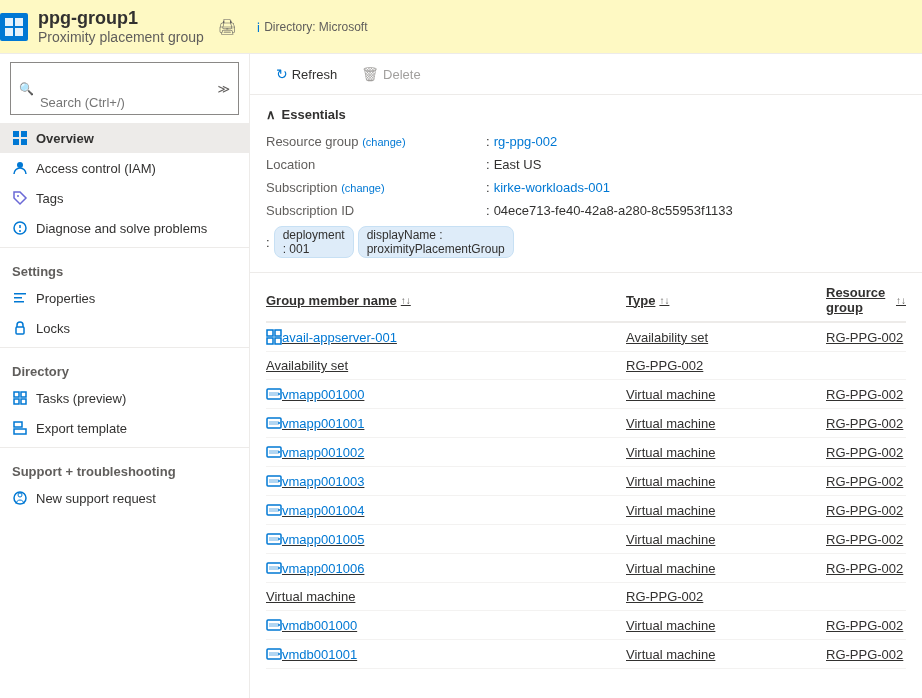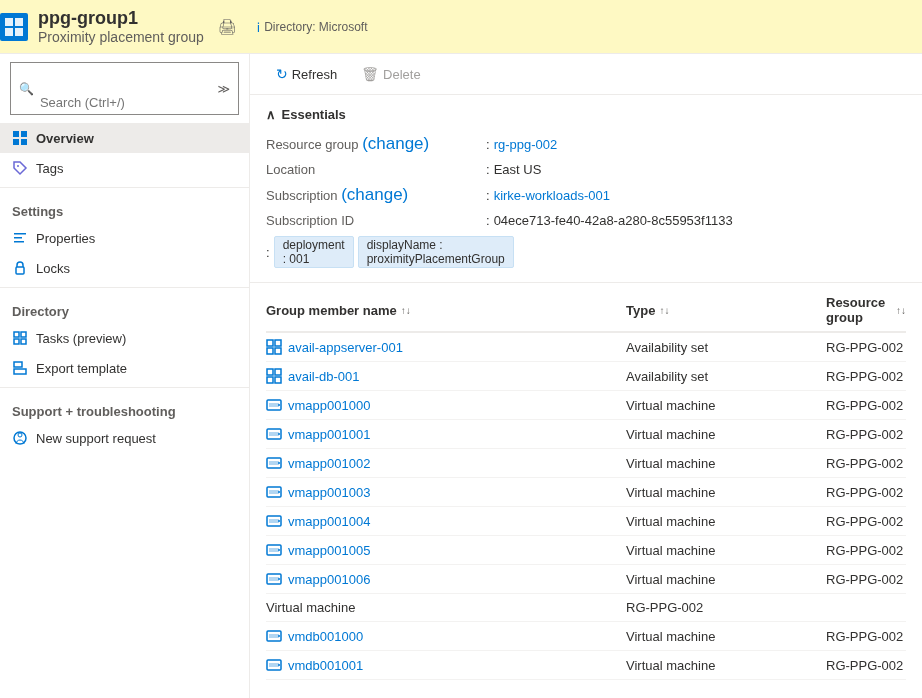--- a/index.html
+++ b/index.html
@@ -41,32 +41,32 @@
     .toolbar-btn.disabled .btn-icon { color: #a19f9d; }
 
     
     .essentials { padding: 12px 16px; border-bottom: 1px solid #edebe9; }
     .essentials-header { display: flex; align-items: center; gap: 6px; font-size: 13px; font-weight: 600; color: #323130; margin-bottom: 10px; cursor: pointer; }
 
     .essentials-grid { display: grid; grid-template-columns: 220px auto; gap: 4px 0; }
     .ess-label { color: #605e5c; font-size: 13px; padding: 2px 0; }
     .ess-value { font-size: 13px; color: #323130; padding: 2px 0; display: flex; align-items: center; gap: 4px; }
     .ess-link { color: #0078d4; text-decoration: none; cursor: pointer; }
-    .change-link { color: #0078d4; text-decoration: none; font-size: 17px; cursor: pointer; }
-    .tag-badge { background: #deecf9; border: 1px solid #c7e0f4; padding: 1px 8px; font-size: 12px; color: #323130; border-radius: 2px; }
+    .change-link { color: #0078d4; text-decoration: none; font-size: 11px; cursor: pointer; }
+    .tag-badge { background: #deecf9; border: 1px solid #c7e0f4; padding: 1px 8px; font-size: 12px; color: #323130; border-radius: 8px; }
 
     
     .table-section { padding: 12px 16px 0 16px; }
-    .table-container { width: 100%; }
+    .table-container { width: 100%; text-decoration: underline; }
     .table-header { display: grid; grid-template-columns: 360px 200px 1fr; border-bottom: 2px solid #edebe9; padding-bottom: 6px; }
     .th { font-size: 13px; font-weight: 600; color: #323130; display: flex; align-items: center; gap: 4px; cursor: pointer; }
     .sort-icon { font-size: 10px; color: #605e5c; }
 
     .table-row-item { display: grid; grid-template-columns: 360px 200px 1fr; padding: 6px 0; border-bottom: 1px solid #f3f2f1; align-items: center; }
-    .cell { font-size: 13px; color: #323130; display: flex; align-items: center; gap: 6px; }
+    .cell { font-size: 13px; color: #323130; display: flex; align-items: center; }
     .cell-link { color: #0078d4; text-decoration: none; cursor: pointer; }
 
     .avail-icon { width: 16px; height: 16px; display: inline-flex; align-items: center; justify-content: center; flex-shrink: 0; }
 
     
     ::-webkit-scrollbar { width: 6px; height: 6px; }
     ::-webkit-scrollbar-track { background: #f3f2f1; }
     ::-webkit-scrollbar-thumb { background: #c8c6c4; border-radius: 3px; }
   </style>
 </head>
@@ -109,25 +109,44 @@
             <rect x="9" y="1" width="6" height="6" fill="#0078d4"></rect>
             <rect x="1" y="9" width="6" height="6" fill="#0078d4"></rect>
             <rect x="9" y="9" width="6" height="6" fill="#0078d4"></rect>
           </svg>
       </span>
       <span>Overview</span>
     </div>
     <div class="nav-item">
       <span class="nav-icon">
         <svg width="16" height="16" viewBox="0 0 16 16">
+            <circle cx="8" cy="5" r="3" fill="#0078d4"></circle>
+            <path d="M2 14c0-3.3 2.7-6 6-6s6 2.7 6 6" fill="none" stroke="#0078d4" stroke-width="1.5"></path>
+          </svg>
+      </span>
+      <span>Access control (IAM)</span>
+    </div>
+    <div class="nav-item">
+      <span class="nav-icon">
+        <svg width="16" height="16" viewBox="0 0 16 16">
             <path d="M2 2h6l6 6-6 6-6-6z" fill="none" stroke="#6b69d6" stroke-width="1.5"></path>
             <circle cx="6" cy="6" r="1" fill="#6b69d6"></circle>
           </svg>
       </span>
       <span>Tags</span>
+    </div>
+    <div class="nav-item">
+      <span class="nav-icon">
+        <svg width="16" height="16" viewBox="0 0 16 16">
+            <circle cx="8" cy="8" r="6" fill="none" stroke="#0078d4" stroke-width="1.5"></circle>
+            <line x1="8" y1="5" x2="8" y2="8" stroke="#0078d4" stroke-width="1.5"></line>
+            <circle cx="8" cy="11" r="1" fill="#0078d4"></circle>
+          </svg>
+      </span>
+      <span>Diagnose and solve problems</span>
     </div>
 
     <hr class="nav-divider">
     <div class="nav-section-label">Settings</div>
     <div class="nav-item">
       <span class="nav-icon">
         <svg width="16" height="16" viewBox="0 0 16 16">
             <rect x="2" y="3" width="12" height="1.5" fill="#0078d4"></rect>
             <rect x="2" y="7" width="8" height="1.5" fill="#0078d4"></rect>
             <rect x="2" y="11" width="10" height="1.5" fill="#0078d4"></rect>
@@ -265,31 +284,20 @@
                     <rect x="1" y="9" width="6" height="6" fill="none" stroke="#0078d4" stroke-width="1.5"></rect>
                     <rect x="9" y="9" width="6" height="6" fill="none" stroke="#0078d4" stroke-width="1.5"></rect>
                   </svg>
                 </span>
       <a class="cell-link">avail-appserver-001</a>
     </div>
     <div class="cell">Availability set</div>
     <div class="cell">RG-PPG-002</div>
   </div>
             <div class="table-row-item">
-    <div class="cell">
-      <span class="avail-icon">
-                  <svg width="16" height="16" viewBox="0 0 16 16">
-                    <rect x="1" y="1" width="6" height="6" fill="none" stroke="#0078d4" stroke-width="1.5"></rect>
-                    <rect x="9" y="1" width="6" height="6" fill="none" stroke="#0078d4" stroke-width="1.5"></rect>
-                    <rect x="1" y="9" width="6" height="6" fill="none" stroke="#0078d4" stroke-width="1.5"></rect>
-                    <rect x="9" y="9" width="6" height="6" fill="none" stroke="#0078d4" stroke-width="1.5"></rect>
-                  </svg>
-                </span>
-      <a class="cell-link">avail-db-001</a>
-    </div>
     <div class="cell">Availability set</div>
     <div class="cell">RG-PPG-002</div>
   </div>
             <div class="table-row-item">
     <div class="cell">
       <span class="avail-icon">
                   <svg width="16" height="16" viewBox="0 0 16 16">
                     <rect x="1" y="3" width="14" height="10" rx="1" fill="none" stroke="#0078d4" stroke-width="1.5"></rect>
                     <rect x="3" y="6" width="10" height="4" fill="#0078d4" opacity="0.3"></rect>
                     <circle cx="13" cy="8" r="1" fill="#0078d4"></circle>

